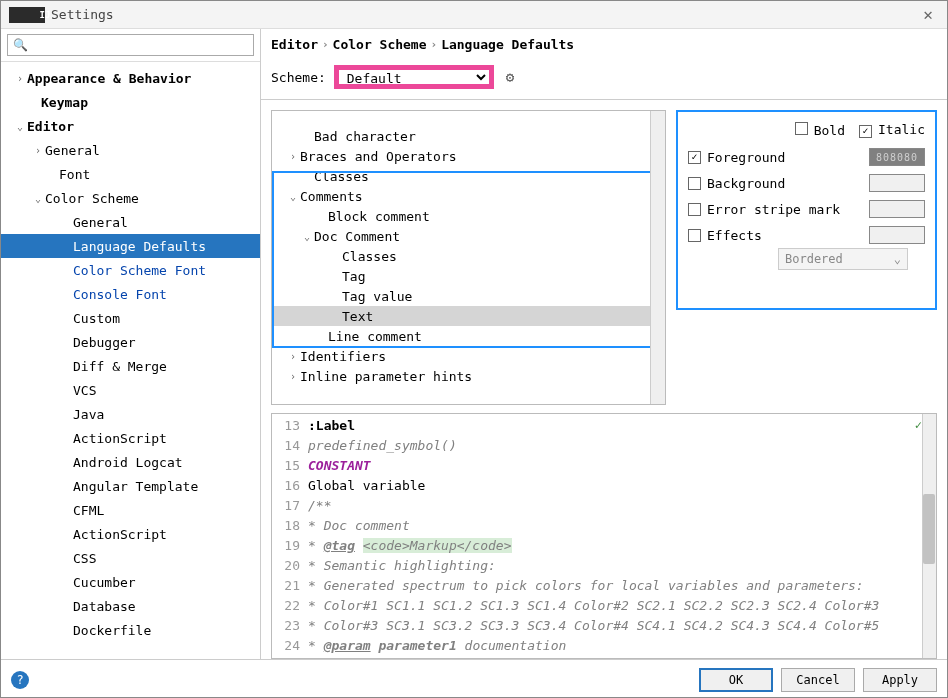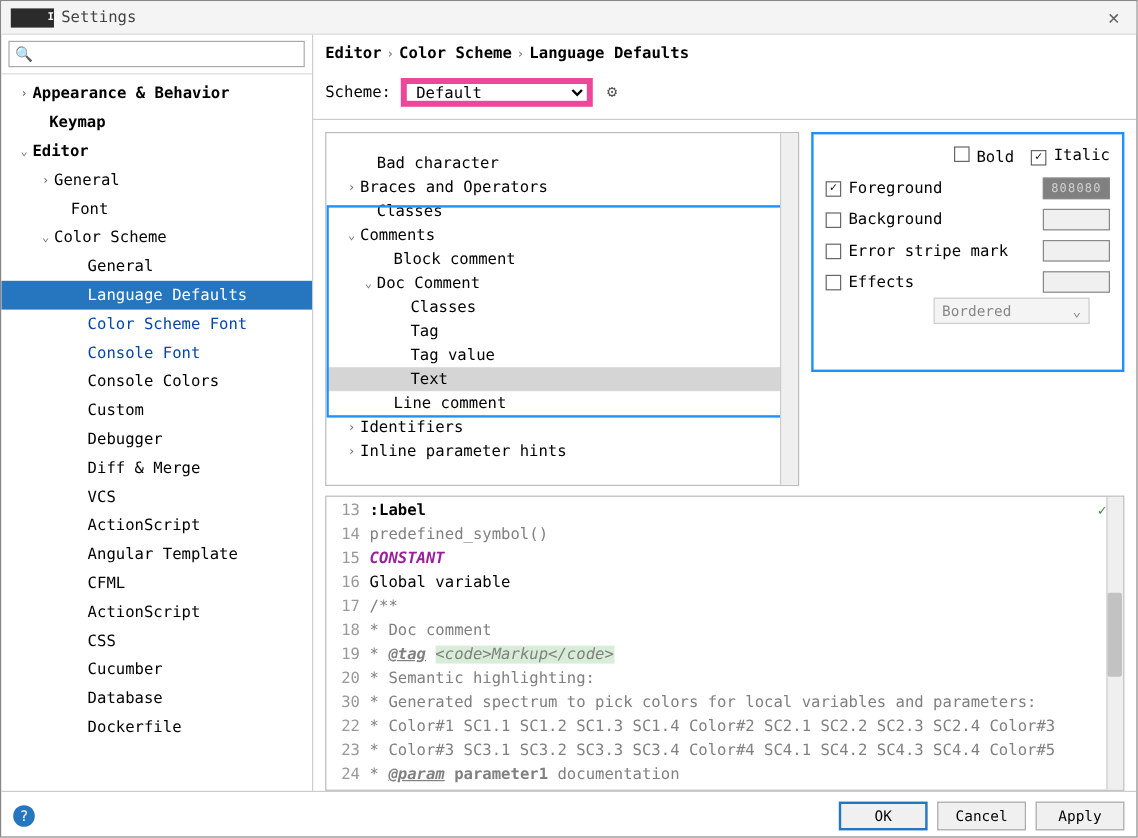--- a/index.html
+++ b/index.html
@@ -44,21 +44,21 @@
 .chk.on::after { content: "✓"; }
 .bold-italic { display: flex; justify-content: flex-end; gap: 14px; height: 22px; }
 .effects-select { margin-left: 90px; width: 130px; height: 22px; border: 1px solid #ccc; color: #888; background: #f4f4f4; display: flex; align-items: center; padding: 0 6px; justify-content: space-between; font-size: 12px; }
 .preview-wrap { margin: 8px 10px 0 10px; border: 1px solid #bbb; height: 246px; overflow: hidden; position: relative; font-size: 13px; }
 .preview-wrap .check-icon { position: absolute; right: 14px; top: 4px; color: #3c8a3c; font-size: 12px; font-weight: bold; }
 .gutter { position: absolute; left: 0; top: 0; bottom: 0; width: 34px; text-align: right; color: #999; padding-top: 2px; }
 .gutter div { height: 20px; line-height: 20px; padding-right: 6px; }
 .code { position: absolute; left: 36px; right: 14px; top: 2px; }
 .code .line { height: 20px; line-height: 20px; white-space: nowrap; overflow: hidden; }
 .kw { font-weight: bold; }
-.ital { color: #808080; }
+.ital { font-style: italic; color: #808080; }
 .const { color: #9b1f9b; font-weight: bold; font-style: italic; }
 .tag-hl { background: #d8edd8; font-style: italic; color: #808080; }
 .tag-bold-ital { font-weight: bold; font-style: italic; color: #808080; text-decoration: underline; }
 .preview-scroll { position: absolute; right: 0; top: 0; bottom: 0; width: 14px; background: #efefef; border-left: 1px solid #ccc; }
 .preview-thumb { position: absolute; right: 1px; width: 12px; top: 80px; height: 70px; background: #c2c2c2; border-radius: 2px; }
 .footer { height: 40px; border-top: 1px solid #ccc; display: flex; align-items: center; padding: 0 10px; }
 .footer .help { width: 18px; height: 18px; border-radius: 50%; background: #2675bf; color: #fff; display: flex; align-items: center; justify-content: center; font-size: 12px; cursor: pointer; }
 .footer .spacer { flex: 1; }
 .footer button { width: 74px; height: 24px; margin-left: 8px; background: #f0f0f0; border: 1px solid #aaa; font-family: inherit; cursor: pointer; font-size: 12px; }
 .footer button.primary { border: 2px solid #2675bf; }
@@ -114,41 +114,45 @@
         <div class="tree-item link" style="--ind: 58px;">
           <span class="arrow"></span>
           <span class="lbl">Color Scheme Font</span>
         </div>
         <div class="tree-item link" style="--ind: 58px;">
           <span class="arrow"></span>
           <span class="lbl">Console Font</span>
         </div>
         <div class="tree-item" style="--ind: 58px;">
           <span class="arrow"></span>
-          <span class="lbl">Console Colors</span>
-        </div>
-        <div class="tree-item" style="--ind: 58px;">
-          <span class="arrow"></span>
           <span class="lbl">Custom</span>
         </div>
         <div class="tree-item" style="--ind: 58px;">
           <span class="arrow"></span>
           <span class="lbl">Debugger</span>
         </div>
         <div class="tree-item" style="--ind: 58px;">
           <span class="arrow"></span>
           <span class="lbl">Diff &amp; Merge</span>
         </div>
         <div class="tree-item" style="--ind: 58px;">
           <span class="arrow"></span>
           <span class="lbl">VCS</span>
         </div>
         <div class="tree-item" style="--ind: 58px;">
           <span class="arrow"></span>
+          <span class="lbl">Java</span>
+        </div>
+        <div class="tree-item" style="--ind: 58px;">
+          <span class="arrow"></span>
           <span class="lbl">ActionScript</span>
+        </div>
+        <div class="tree-item" style="--ind: 58px;">
+          <span class="arrow"></span>
+          <span class="lbl">Android Logcat</span>
         </div>
         <div class="tree-item" style="--ind: 58px;">
           <span class="arrow"></span>
           <span class="lbl">Angular Template</span>
         </div>
         <div class="tree-item" style="--ind: 58px;">
           <span class="arrow"></span>
           <span class="lbl">CFML</span>
         </div>
         <div class="tree-item" style="--ind: 58px;">
@@ -285,21 +289,21 @@
       <span class="check-icon">✓</span>
       <div class="gutter" id="gutter">
           <div>13</div>
           <div>14</div>
           <div>15</div>
           <div>16</div>
           <div>17</div>
           <div>18</div>
           <div>19</div>
           <div>20</div>
-          <div>30</div>
+          <div>21</div>
           <div>22</div>
           <div>23</div>
           <div>24</div>
         </div>
       <div class="code" id="code">
           <div class="line"><span class="kw">:Label</span></div>
           <div class="line"><span class="ital">predefined_symbol()</span></div>
           <div class="line"><span class="const">CONSTANT</span></div>
           <div class="line">Global variable</div>
           <div class="line"><span class="ital">/**</span></div>

